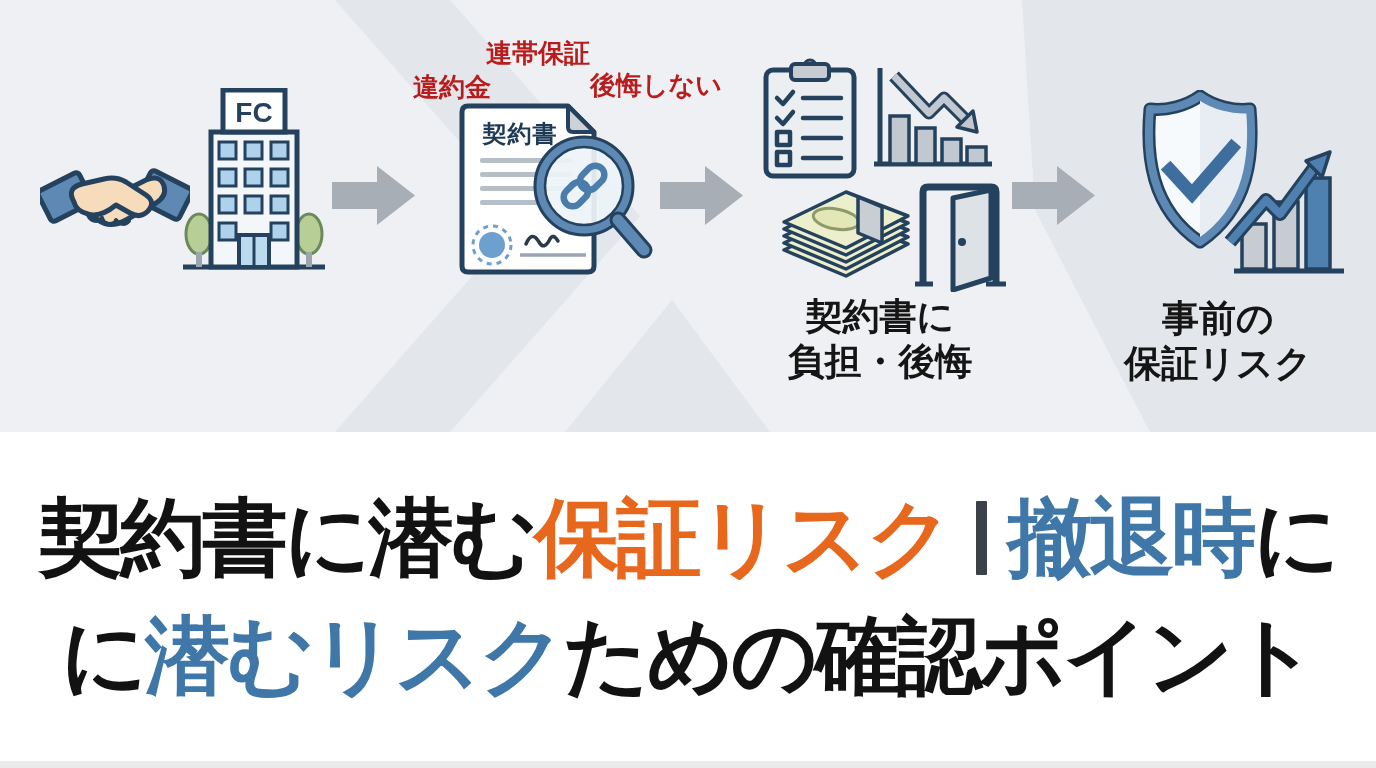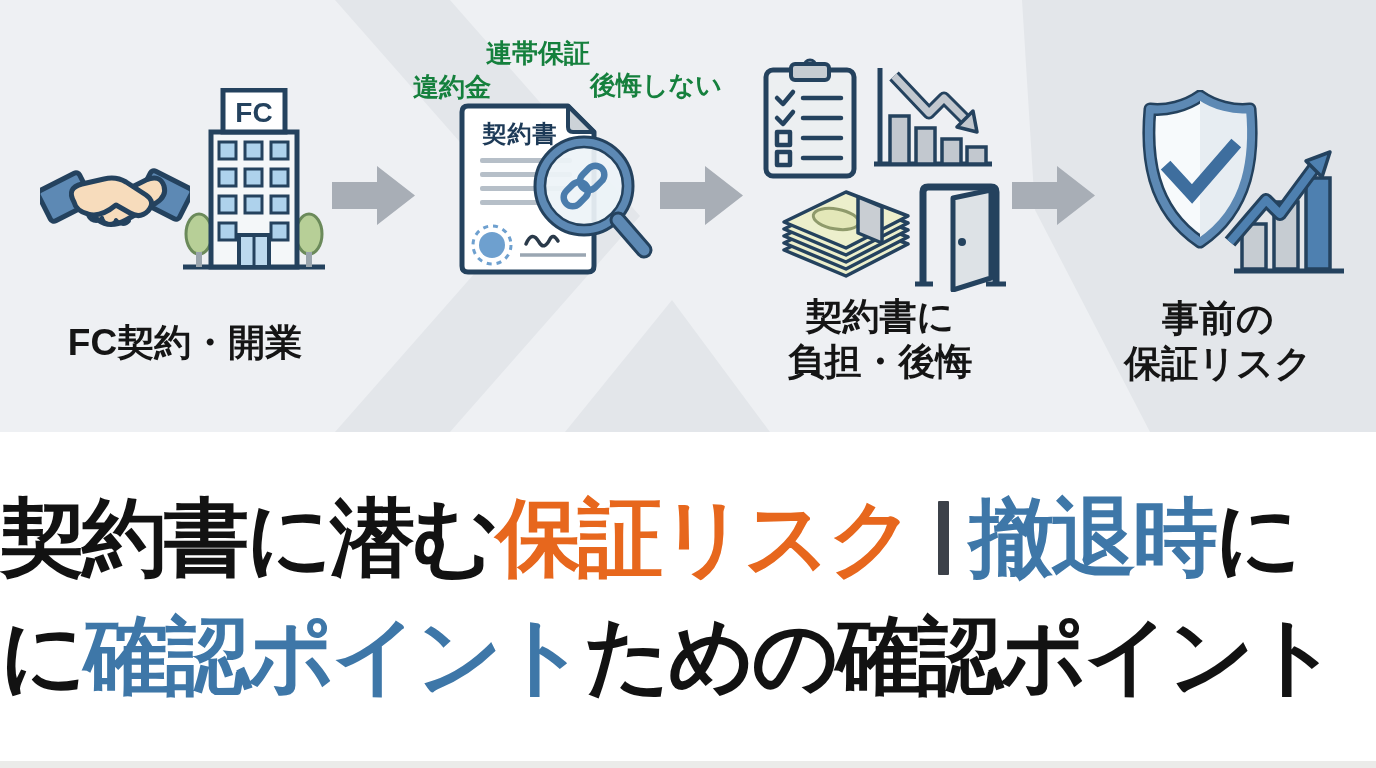--- a/index.html
+++ b/index.html
@@ -12,26 +12,26 @@
   
   .band{position:absolute;left:0;top:0;width:1376px;height:432px;background:#eef0f3;}
   .band-decor{position:absolute;left:0;top:0;width:1376px;height:432px;}
   .abs{position:absolute;}
   .step-label{
     position:absolute;text-align:center;white-space:pre-line;
     font-weight:900;font-size:37px;line-height:45px;color:#151515;
     letter-spacing:0px;
   }
   .risk-tag{
-    position:absolute;font-weight:900;font-size:26px;color:#15803d;white-space:nowrap;
+    position:absolute;font-weight:900;font-size:26px;color:#b91c1c;white-space:nowrap;
   }
   
   .headline{
     position:absolute;left:0;top:432px;width:1376px;height:329px;background:#ffffff;
-    display:flex;flex-direction:column;align-items:flex-start;justify-content:center;
+    display:flex;flex-direction:column;align-items:center;justify-content:center;
   }
   .hl-line{
     font-weight:900;font-size:85px;line-height:118px;letter-spacing:-3px;
     white-space:nowrap;color:#121212;
   }
   .seg-black{color:#121212;}
   .seg-orange{color:#e7671d;}
   .seg-blue{color:#3e77a8;}
   .hl-divider{
     display:inline-block;width:11px;height:74px;background:#3c4149;
@@ -83,21 +83,20 @@
         <rect x="36" y="108" width="17" height="17"></rect>
           <rect x="62" y="108" width="17" height="17"></rect>
           <rect x="88" y="108" width="17" height="17"></rect>
         <rect x="36" y="135" width="17" height="17"></rect>
           <rect x="88" y="135" width="17" height="17"></rect>
       </g>
       <rect x="56" y="147" width="30" height="32" fill="#bcd9ee" stroke="#24425e" stroke-width="4"></rect>
       <line x1="71" y1="147" x2="71" y2="179" stroke="#24425e" stroke-width="3"></line>
     </svg>
 
-    <div class="step-label" style="left:25px;top:320px;width:320px">FC契約・開業</div>
 
     <svg class="abs" style="left:332px;top:164px" width="85" height="63" viewBox="0 0 85 63">
       <path d="M0,18 H45 V2 L83,31.5 L45,61 V45 H0 Z" fill="#a8aeb6"></path>
     </svg>
 
     <div class="risk-tag" style="left:413px;top:70px">違約金</div>
     <div class="risk-tag" style="left:486px;top:36px">連帯保証</div>
     <div class="risk-tag" style="left:590px;top:68px">後悔しない</div>
 
     <svg class="abs" style="left:458px;top:102px" width="200" height="180" viewBox="0 0 200 180">
@@ -208,18 +207,18 @@
 
     <div class="step-label" style="left:1068px;top:296px;width:300px">事前の
 保証リスク</div>
   </div>
 
   <div class="headline">
     <div class="hl-line">
       <span class="seg-black">契約書に潜む</span><span class="seg-orange">保証リスク</span><span class="hl-divider"></span><span class="seg-blue">撤退時</span><span class="seg-black">に</span>
     </div>
     <div class="hl-line">
-      <span class="seg-black">に</span><span class="seg-blue">確認ポイント</span><span class="seg-black">ための確認ポイント</span>
+      <span class="seg-black">に</span><span class="seg-blue">潜むリスク</span><span class="seg-black">ための確認ポイント</span>
     </div>
   </div>
 
   <div class="bottom-strip"></div>
 </div>
 
 </body></html>

